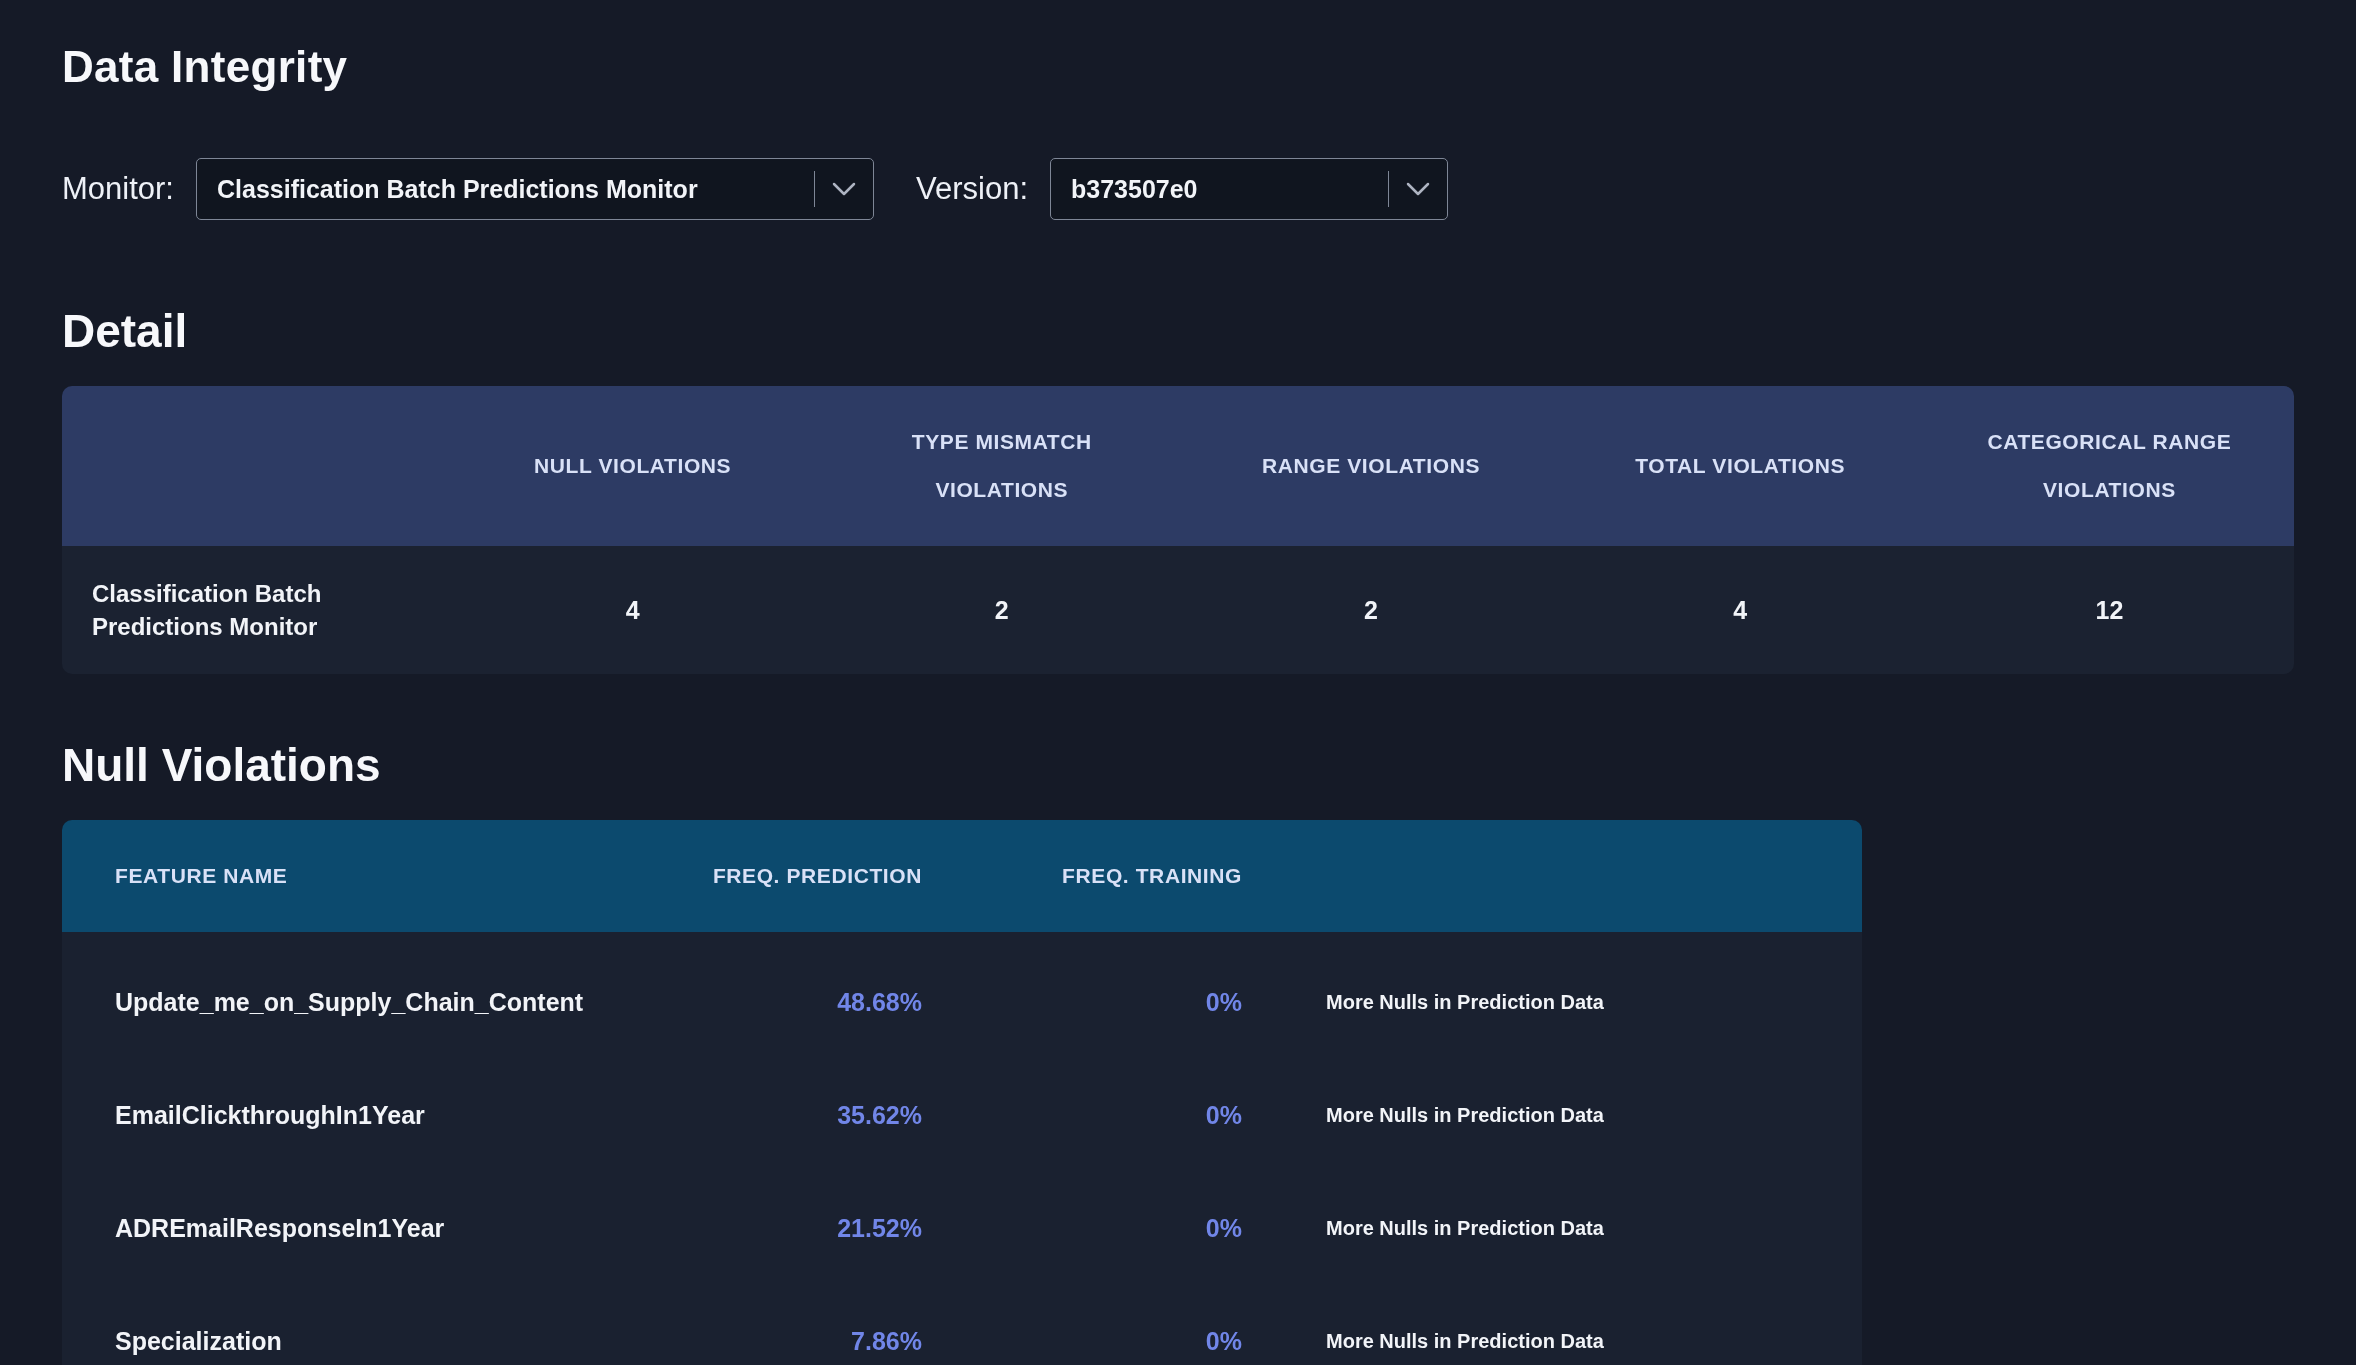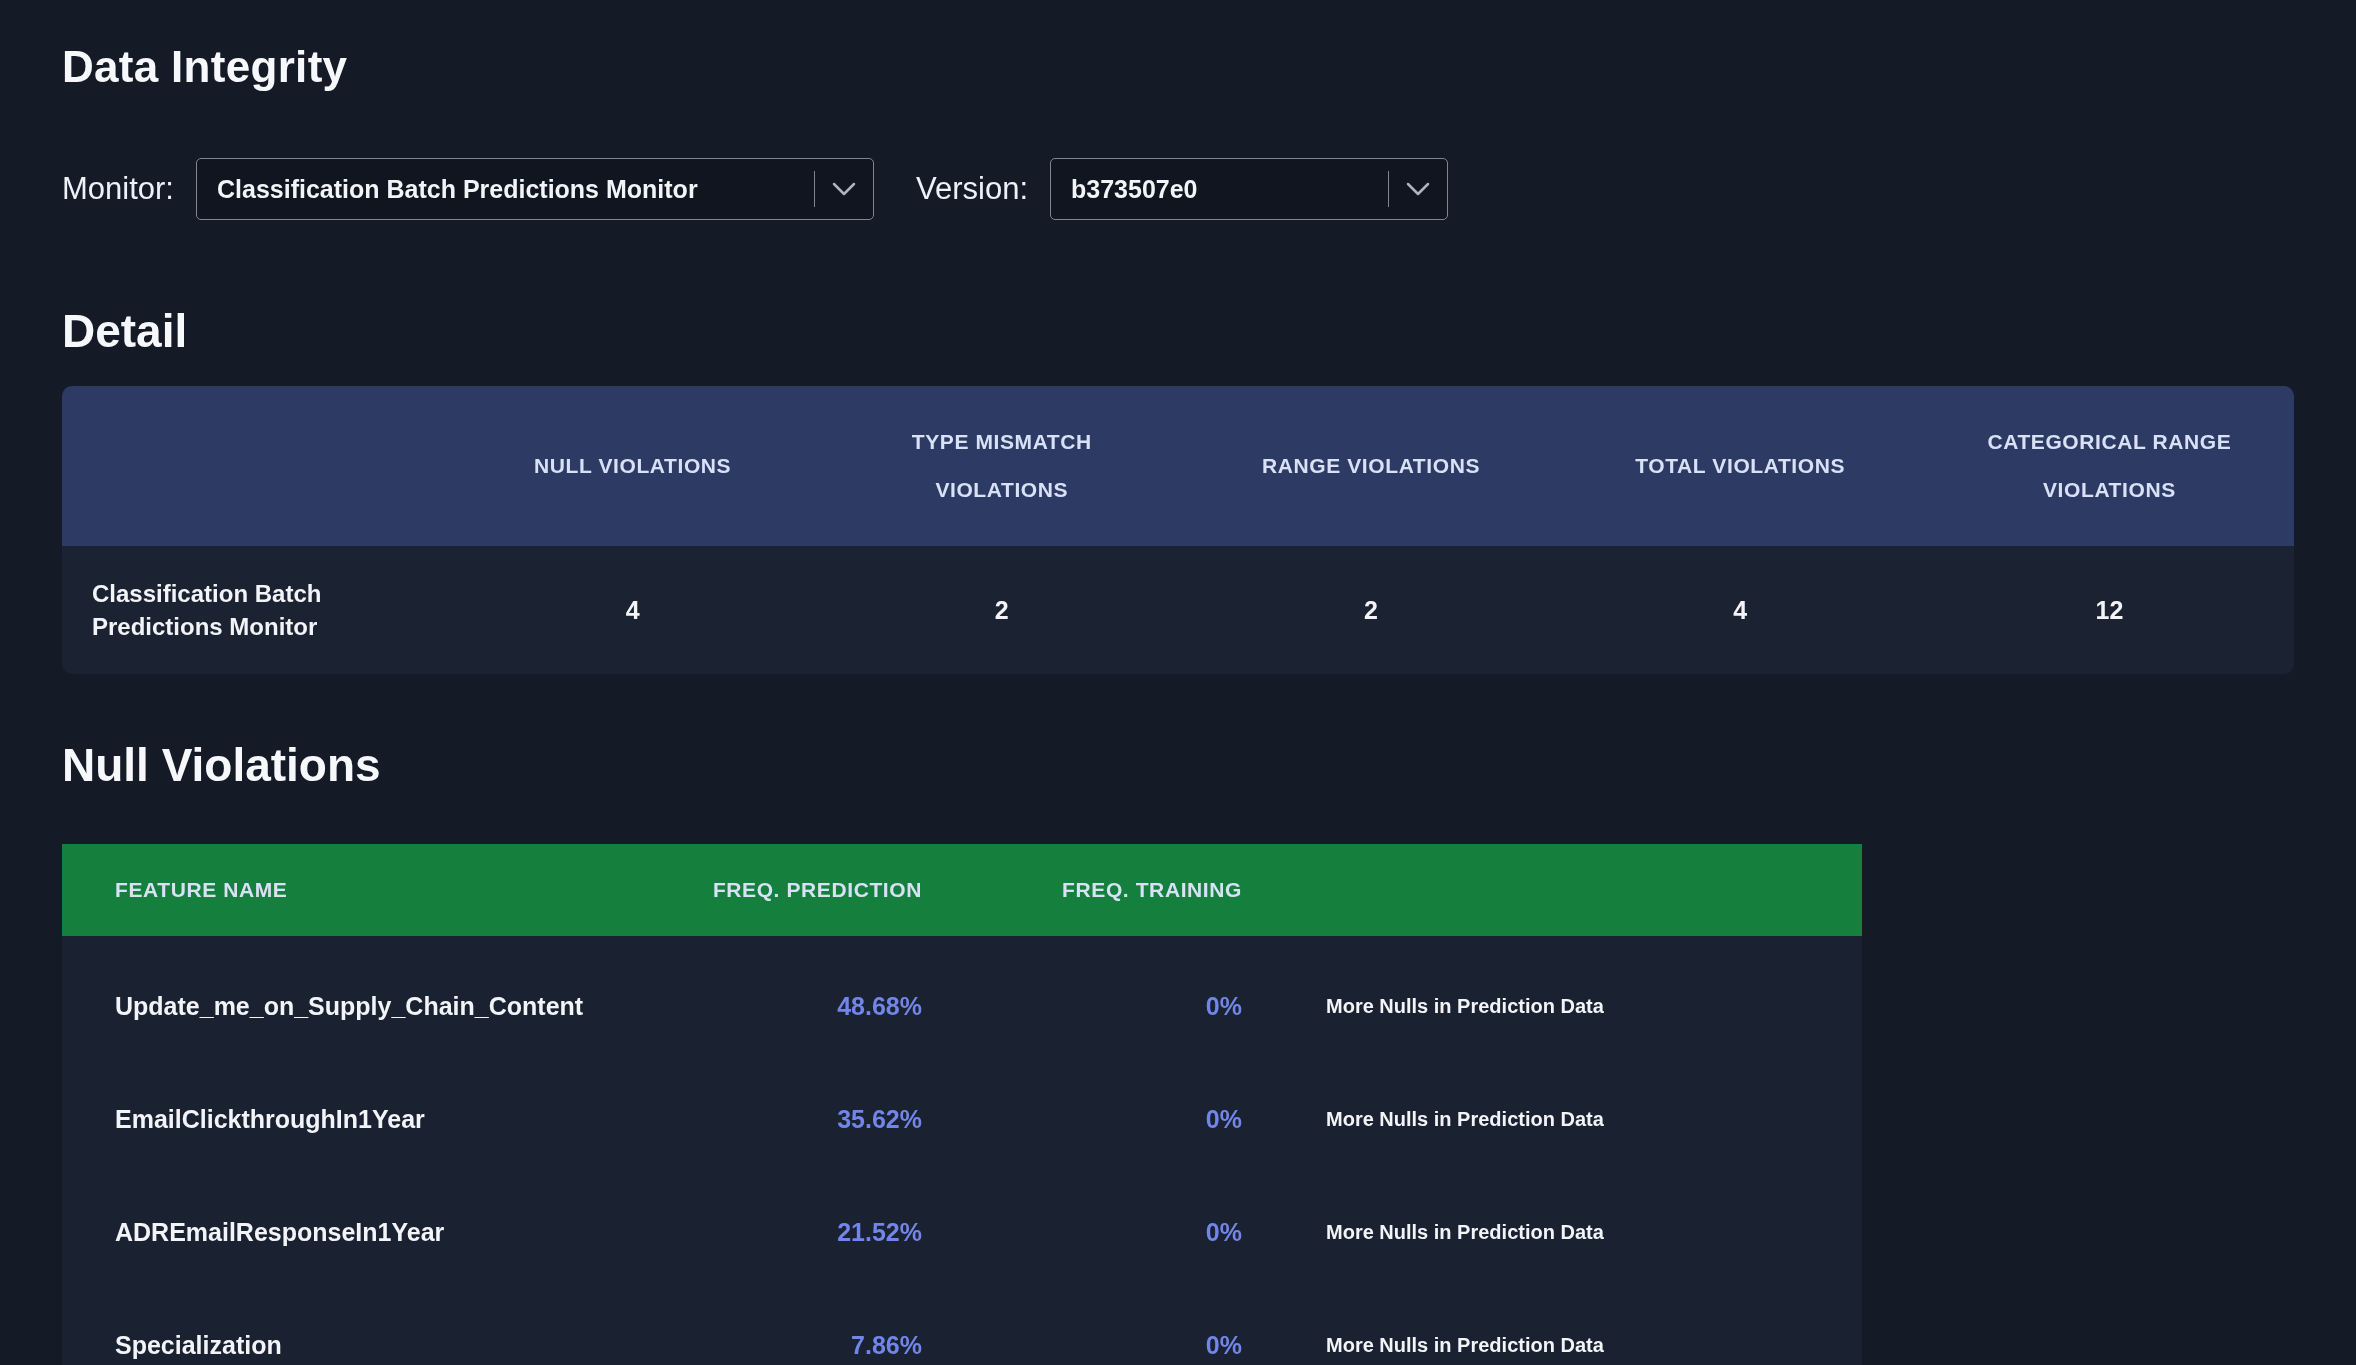--- a/index.html
+++ b/index.html
@@ -117,23 +117,22 @@
   }
 
   
   .nulls-card { width: 1800px; }
   .nulls-grid {
     display: grid;
     grid-template-columns: 630px 230px 320px 1fr;
     align-items: center;
   }
   .nulls-header {
-    background: #15803d;
-    height: 92px;
-    margin-top: 24px;
+    background: #0c4a6e;
+    height: 112px;
   }
   .nulls-header .th {
     font-size: 21px;
     font-weight: 700;
     letter-spacing: 0.6px;
     color: #d9e1f7;
   }
   .col-left  { text-align: left;  padding-left: 53px; }
   .col-right { text-align: right; }
   .col-reason { text-align: left; padding-left: 84px; }

